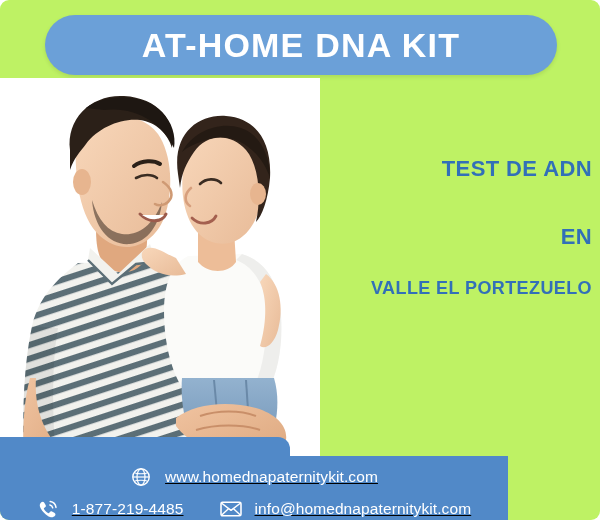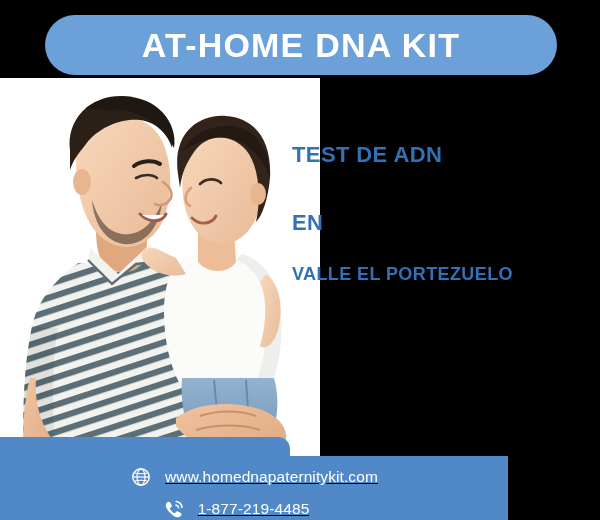--- a/index.html
+++ b/index.html
@@ -10,22 +10,23 @@
     width: 600px;
     height: 520px;
     background: #ffffff;
     font-family: "Liberation Sans", sans-serif;
     overflow: hidden;
   }
   .poster {
     position: relative;
     width: 600px;
     height: 520px;
-    background: #000000;
+    background: #bef264;
     overflow: hidden;
+    border-radius: 9px;
   }
 
   
   .header-banner {
     position: absolute;
     left: 45px;
     top: 15px;
     width: 512px;
     height: 60px;
     background: #6ba0d8;
@@ -53,23 +54,23 @@
     width: 320px;
     height: 382px;
     overflow: hidden;
   }
   .photo svg { display: block; }
 
   
   .headline-block {
     position: absolute;
     left: 292px;
-    top: 144px;
+    top: 158px;
     width: 300px;
-    text-align: left;
+    text-align: right;
   }
   .headline-line {
     color: #3270b8;
     font-size: 22px;
     font-weight: bold;
     letter-spacing: 0.4px;
     line-height: 1;
     font-family: "Liberation Sans", sans-serif;
     white-space: nowrap;
   }
@@ -260,16 +261,26 @@
         <span class="ficon">
           <svg width="21" height="21" viewBox="0 0 21 21" xmlns="http://www.w3.org/2000/svg" aria-hidden="true">
             <path d="M4.3 3.2 C5.6 2.2 6.6 2.6 7.3 3.8 L8.6 6.1 C9.1 7.0 8.9 7.6 8.1 8.2 L7.1 9.0 C6.8 9.3 6.8 9.7 7.0 10.1 C7.8 11.8 9.3 13.3 11.0 14.1 C11.4 14.3 11.8 14.3 12.1 14.0 L12.9 13.0 C13.5 12.2 14.1 12.0 15.0 12.5 L17.3 13.8 C18.5 14.5 18.9 15.5 17.9 16.8 C16.8 18.2 14.9 18.7 13.0 18.0 C9.2 16.6 4.5 11.9 3.1 8.1 C2.4 6.2 2.9 4.3 4.3 3.2 Z" fill="#ffffff"></path>
             <path d="M13.2 2.6 C16.4 3.1 18.6 5.3 19.0 8.4" fill="none" stroke="#ffffff" stroke-width="1.5" stroke-linecap="round"></path>
             <path d="M12.9 6.0 C14.5 6.4 15.4 7.3 15.7 8.8" fill="none" stroke="#ffffff" stroke-width="1.5" stroke-linecap="round"></path>
           </svg>
         </span>
         <span class="footer-text">1-877-219-4485</span>
       </div>
 
+      <div class="footer-item email">
+        <span class="ficon">
+          <svg width="24" height="18" viewBox="0 0 24 18" xmlns="http://www.w3.org/2000/svg" aria-hidden="true">
+            <rect x="1.1" y="1.6" width="21.8" height="14.8" rx="1.6" fill="none" stroke="#ffffff" stroke-width="1.7"></rect>
+            <path d="M2.2 3.0 L12 10.4 L21.8 3.0" fill="none" stroke="#ffffff" stroke-width="1.7" stroke-linecap="round" stroke-linejoin="round"></path>
+            <path d="M2.2 15.2 L9.2 8.6 M21.8 15.2 L14.8 8.6" fill="none" stroke="#ffffff" stroke-width="1.5" stroke-linecap="round"></path>
+          </svg>
+        </span>
+        <span class="footer-text">info@homednapaternitykit.com</span>
+      </div>
     </div>
 
   </div>
 </div>
 
 </body></html>

